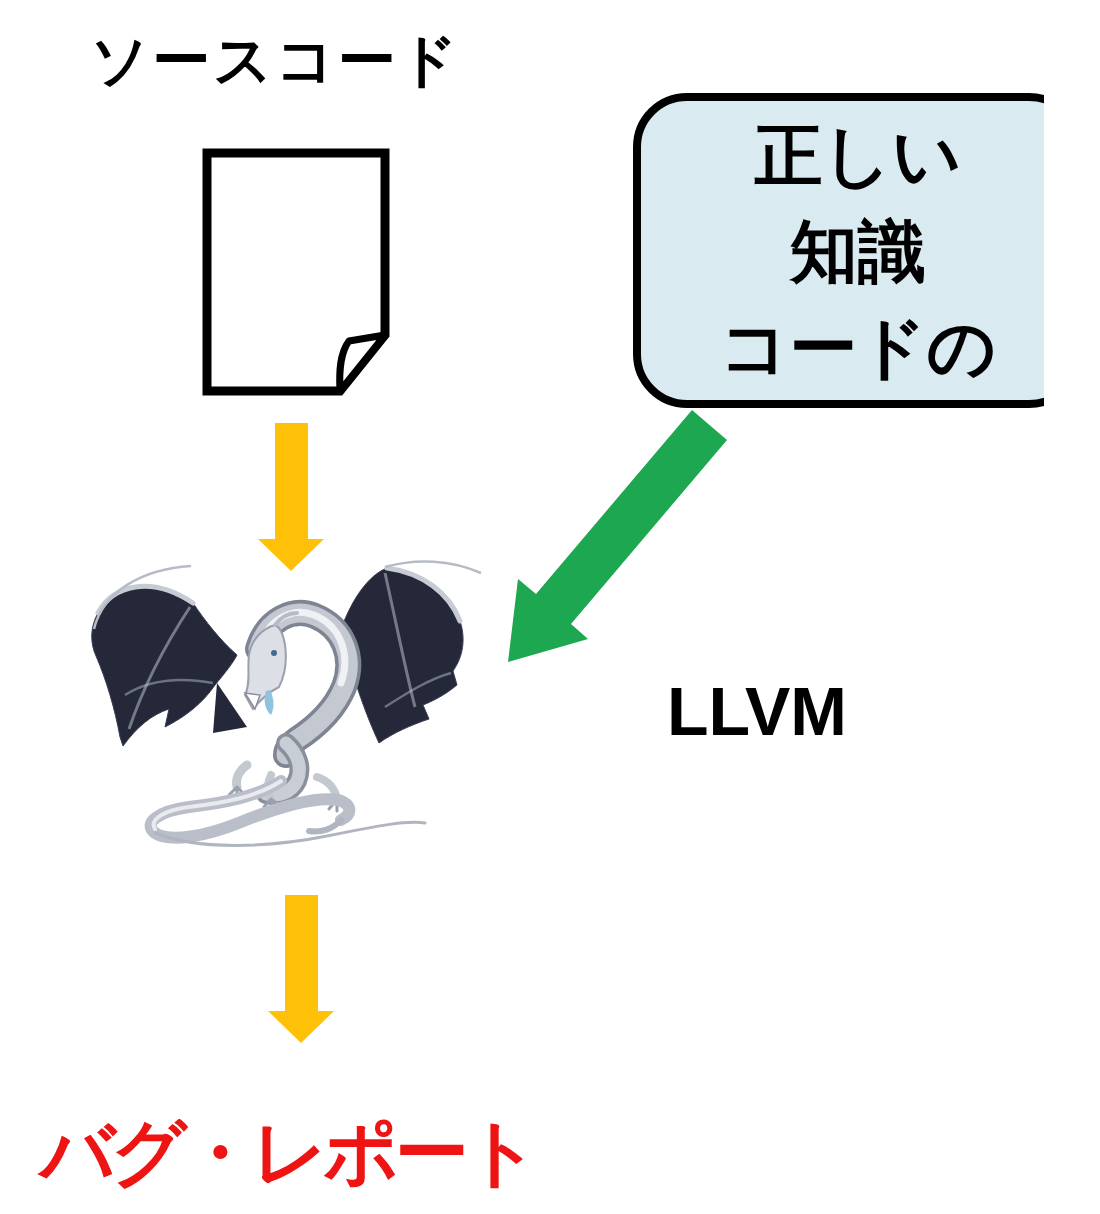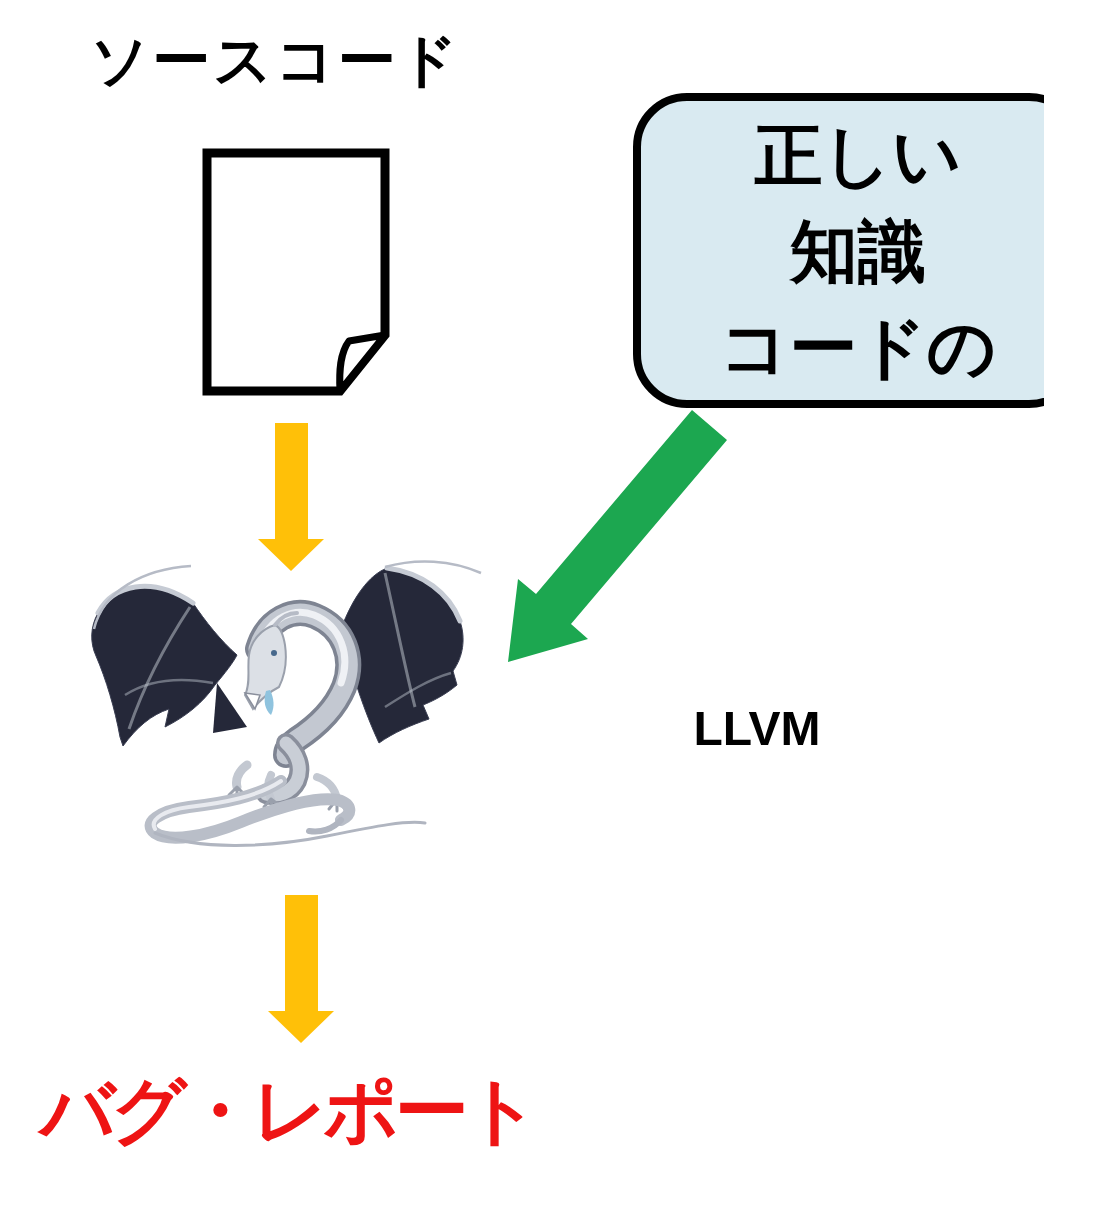--- a/index.html
+++ b/index.html
@@ -9,23 +9,23 @@
   }
   .abs{position:absolute;}
   .label{font-weight:bold;white-space:nowrap;}
   .source-label{left:90px;top:22px;font-size:58px;letter-spacing:0.05em;}
   .knowledge-box{
     left:633px;top:93px;width:450px;height:315px;box-sizing:border-box;
     background:#D9EAF1;border:8px solid #000;border-radius:54px;
     display:flex;flex-direction:column;justify-content:center;align-items:center;
   }
   .knowledge-box .box-line{font-weight:bold;font-size:68px;line-height:96px;white-space:nowrap;}
-  .llvm-block{left:527px;top:672px;width:460px;text-align:center;font-weight:bold;font-size:48px;line-height:78px;margin-top:18px;}
+  .llvm-block{left:527px;top:672px;width:460px;text-align:center;font-weight:bold;font-size:68px;line-height:78px;}
   .llvm-desc{word-break:break-all;}
-  .bug-label{left:40px;top:1062px;font-size:74px;color:#EE1414;letter-spacing:-0.06em;}
+  .bug-label{left:40px;top:1104px;font-size:74px;color:#EE1414;letter-spacing:-0.06em;}
   svg{display:block;}
 </style>
 </head>
 <body>
 
 <div class="canvas">
 
   <div class="abs label source-label">ソースコード</div>
 
   <svg class="abs" style="left:199px;top:145px;" width="194" height="254" viewBox="0 0 194 254" aria-hidden="true">

